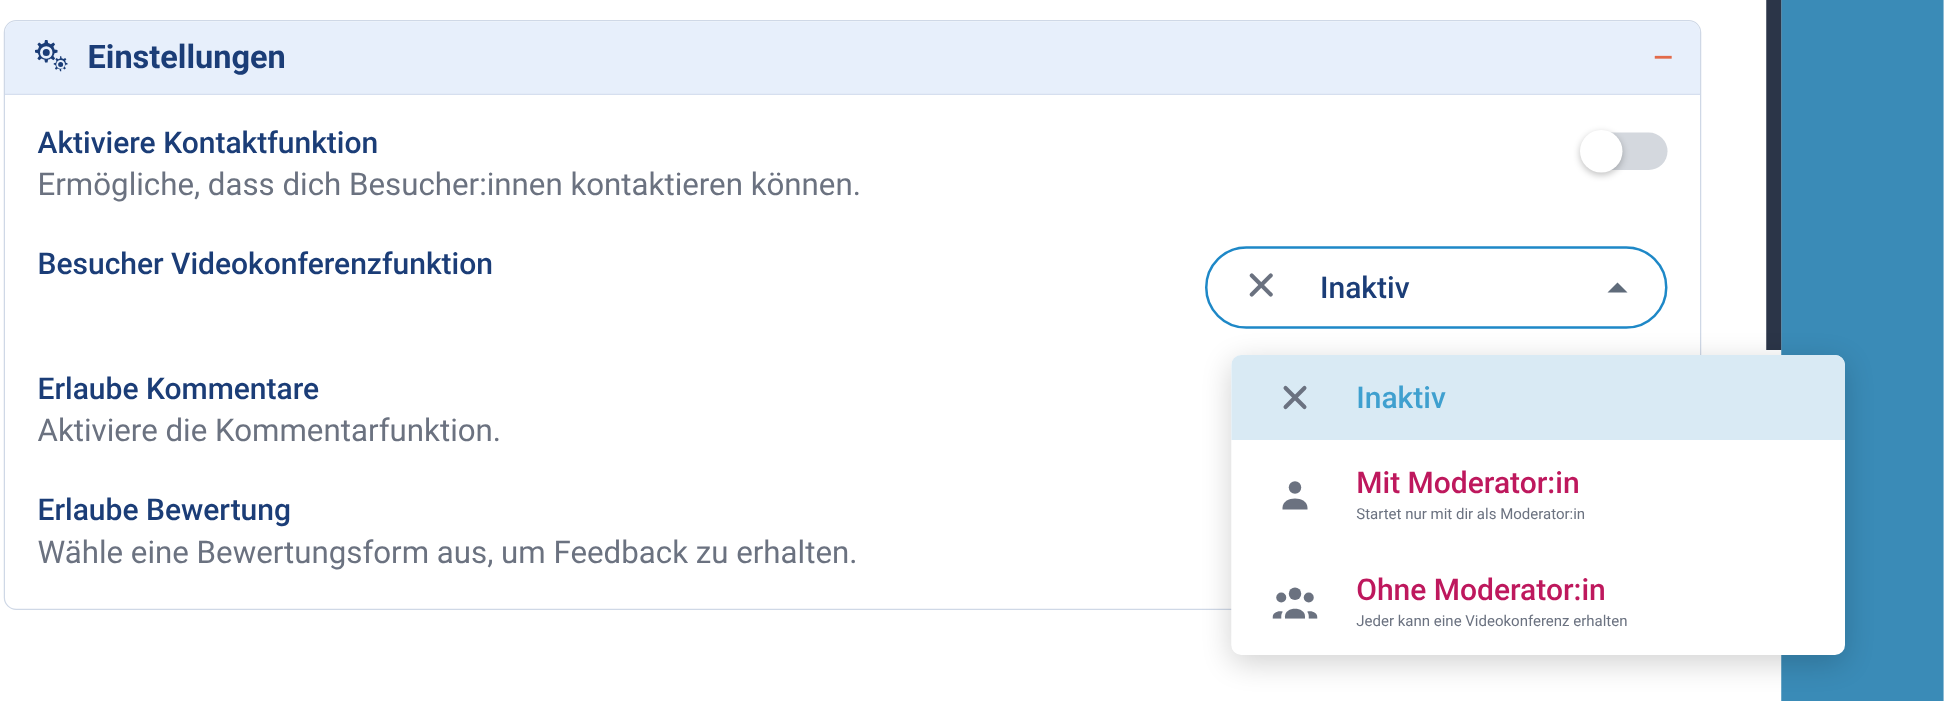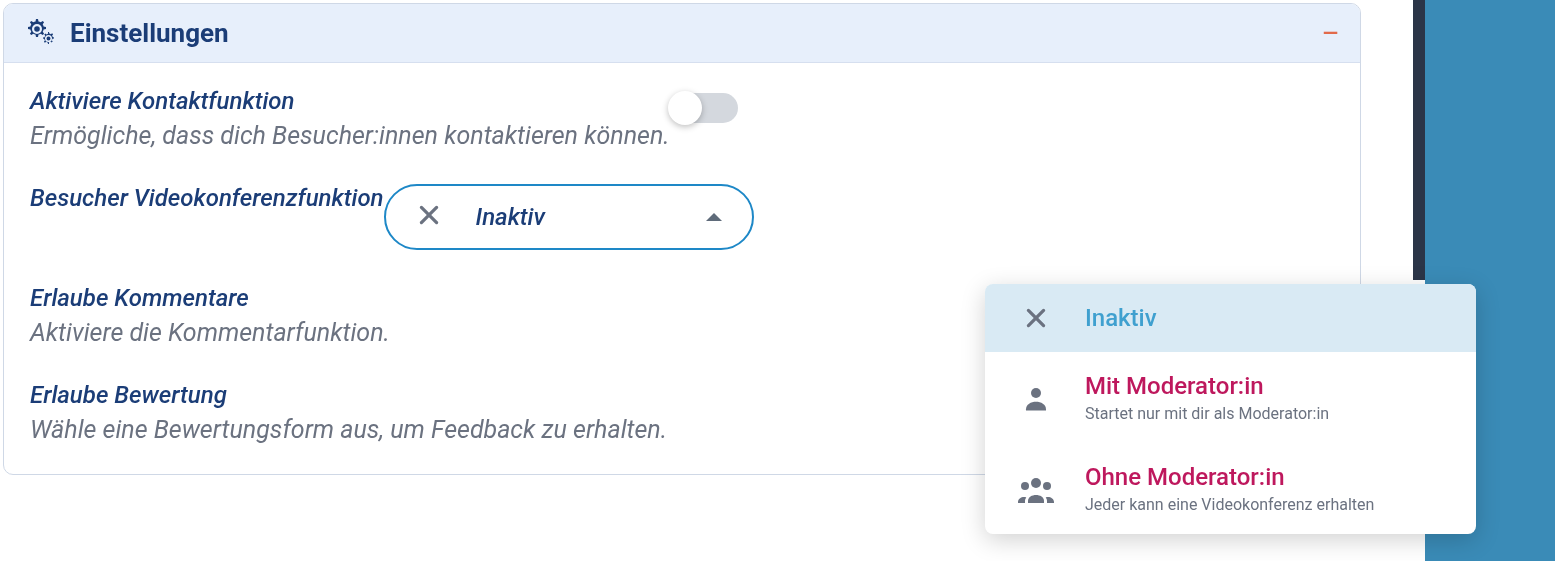--- a/index.html
+++ b/index.html
@@ -22,21 +22,21 @@
   .dark-strip {
     position: absolute;
     top: 0;
     right: 130px;
     width: 12px;
     height: 280px;
     background: #2b3548;
   }
   .panel {
     position: absolute;
-    top: 3px;
+    top: 16px;
     left: 3px;
     width: 1358px;
     border: 1px solid #cfd8e6;
     border-radius: 10px;
     overflow: hidden;
     background: #ffffff;
   }
   .panel-header {
     background: #e7effb;
     padding: 14px 22px;
@@ -60,22 +60,21 @@
   }
   .panel-body {
     padding: 24px 26px 30px 26px;
     display: flex;
     flex-direction: column;
     gap: 34px;
   }
   .row {
     display: flex;
     align-items: flex-start;
-    justify-content: flex-start;
-    font-style: italic;
+    justify-content: space-between;
   }
   .row-text .row-title {
     color: #1b3d77;
     font-size: 24px;
     font-weight: 500;
     margin-bottom: 6px;
   }
   .row-text .row-desc {
     color: #6b7280;
     font-size: 25px;
@@ -155,21 +154,21 @@
   .dd-option.selected .opt-text .opt-title {
     color: #3fa0cf;
   }
   .dd-option .opt-text .opt-title {
     color: #be185d;
     font-size: 24px;
     font-weight: 500;
   }
   .dd-option .opt-text .opt-sub {
     color: #6b7280;
-    font-size: 16px;
+    font-size: 12px;
     margin-top: 4px;
   }
 </style>
 </head>
 <body>
 
 <div class="sidebar-bg"></div>
 <div class="dark-strip"></div>
 
 <div class="panel">

